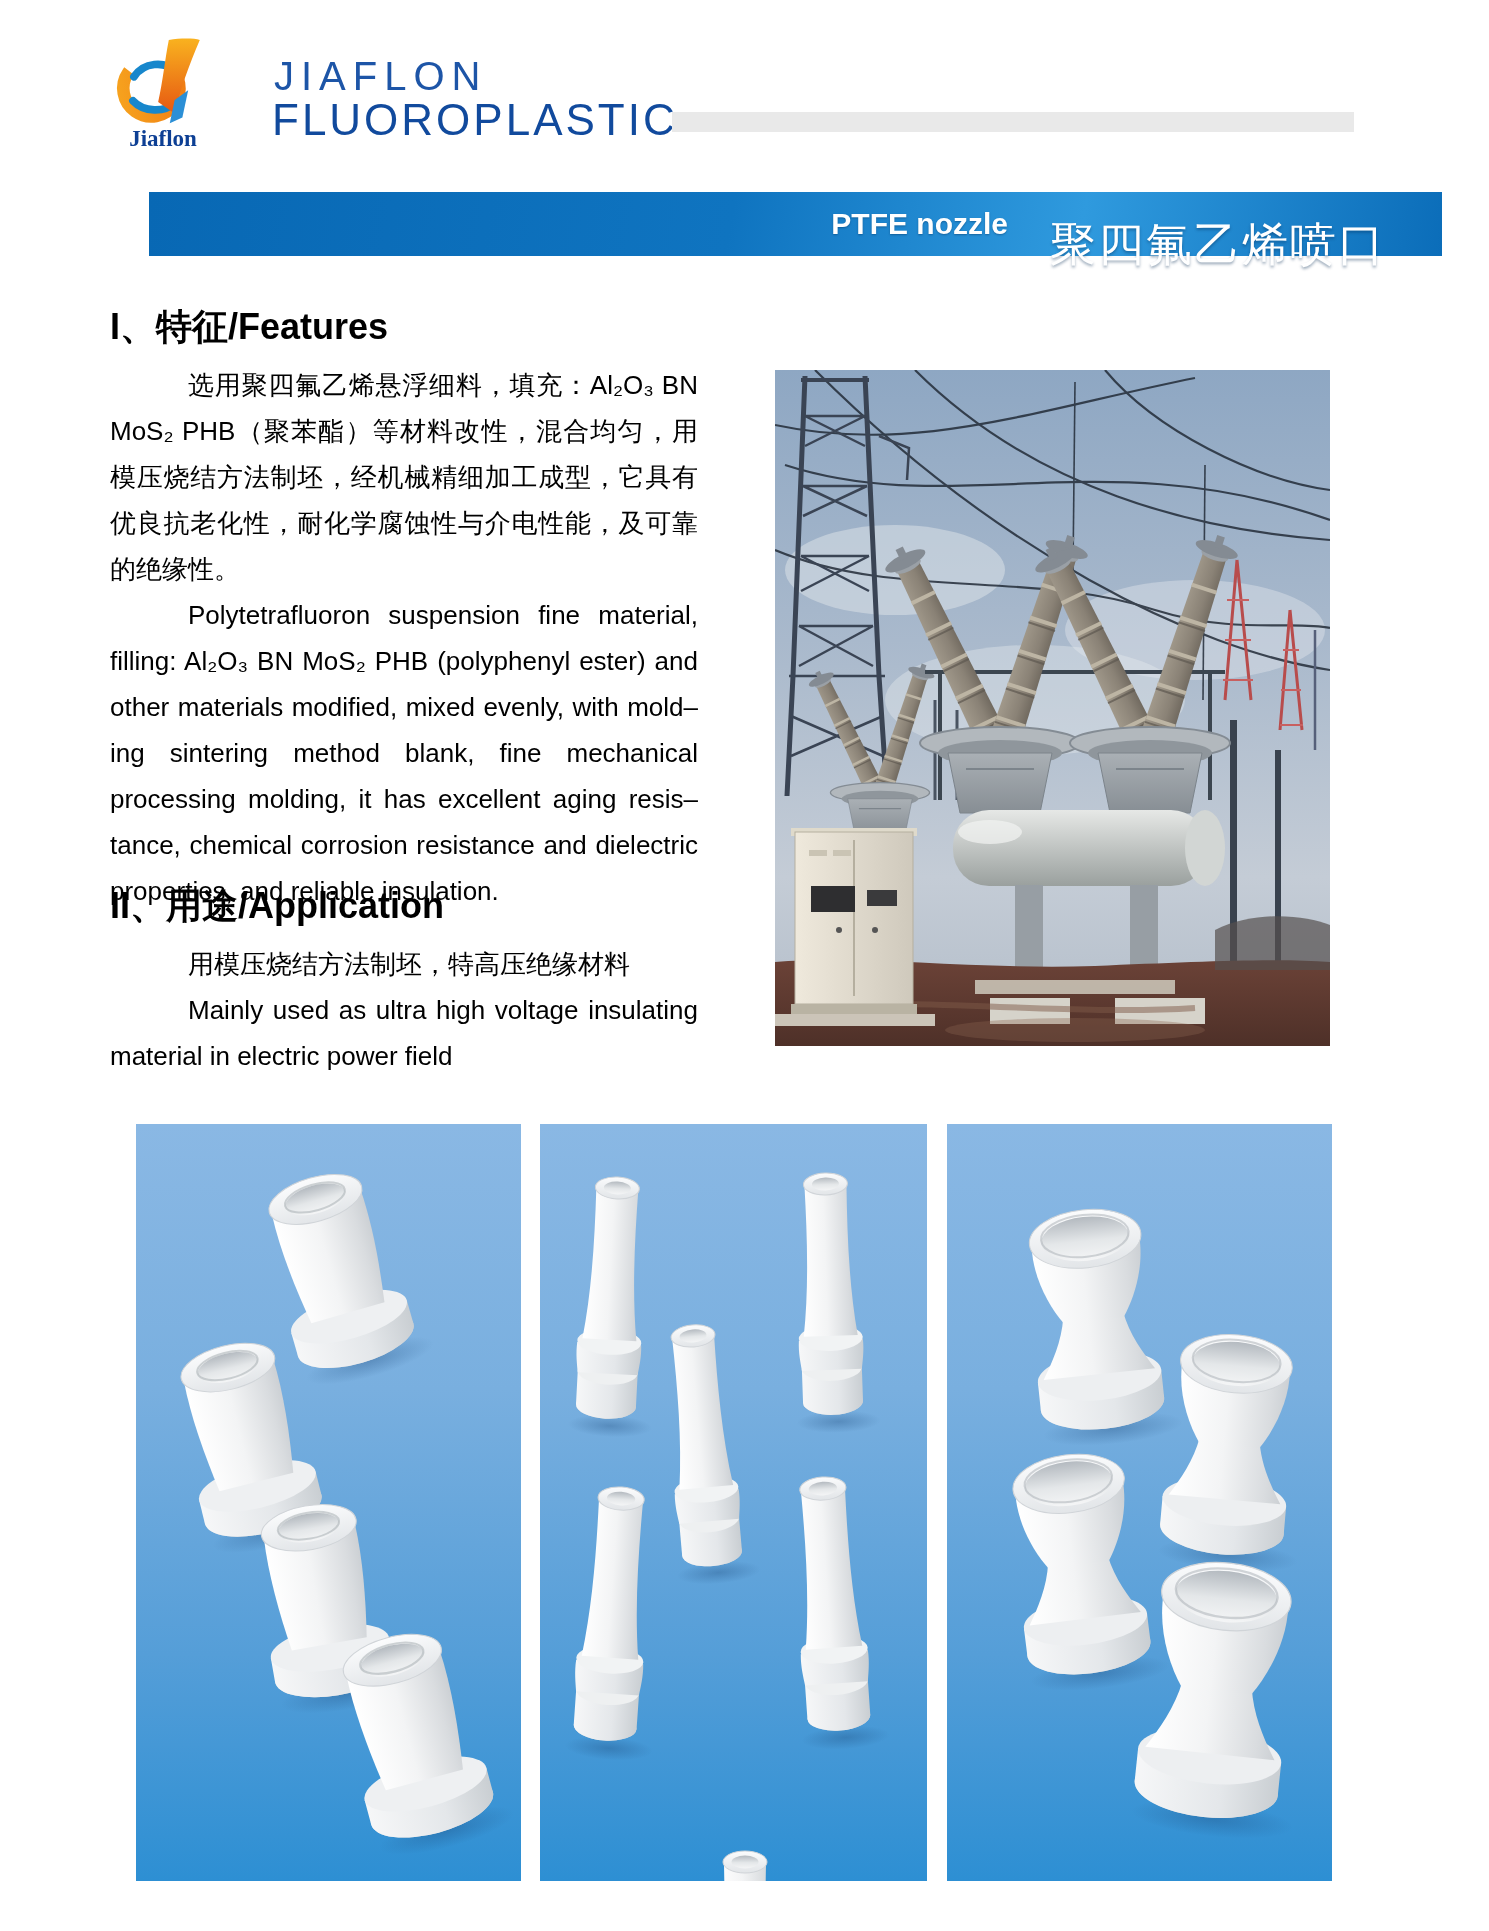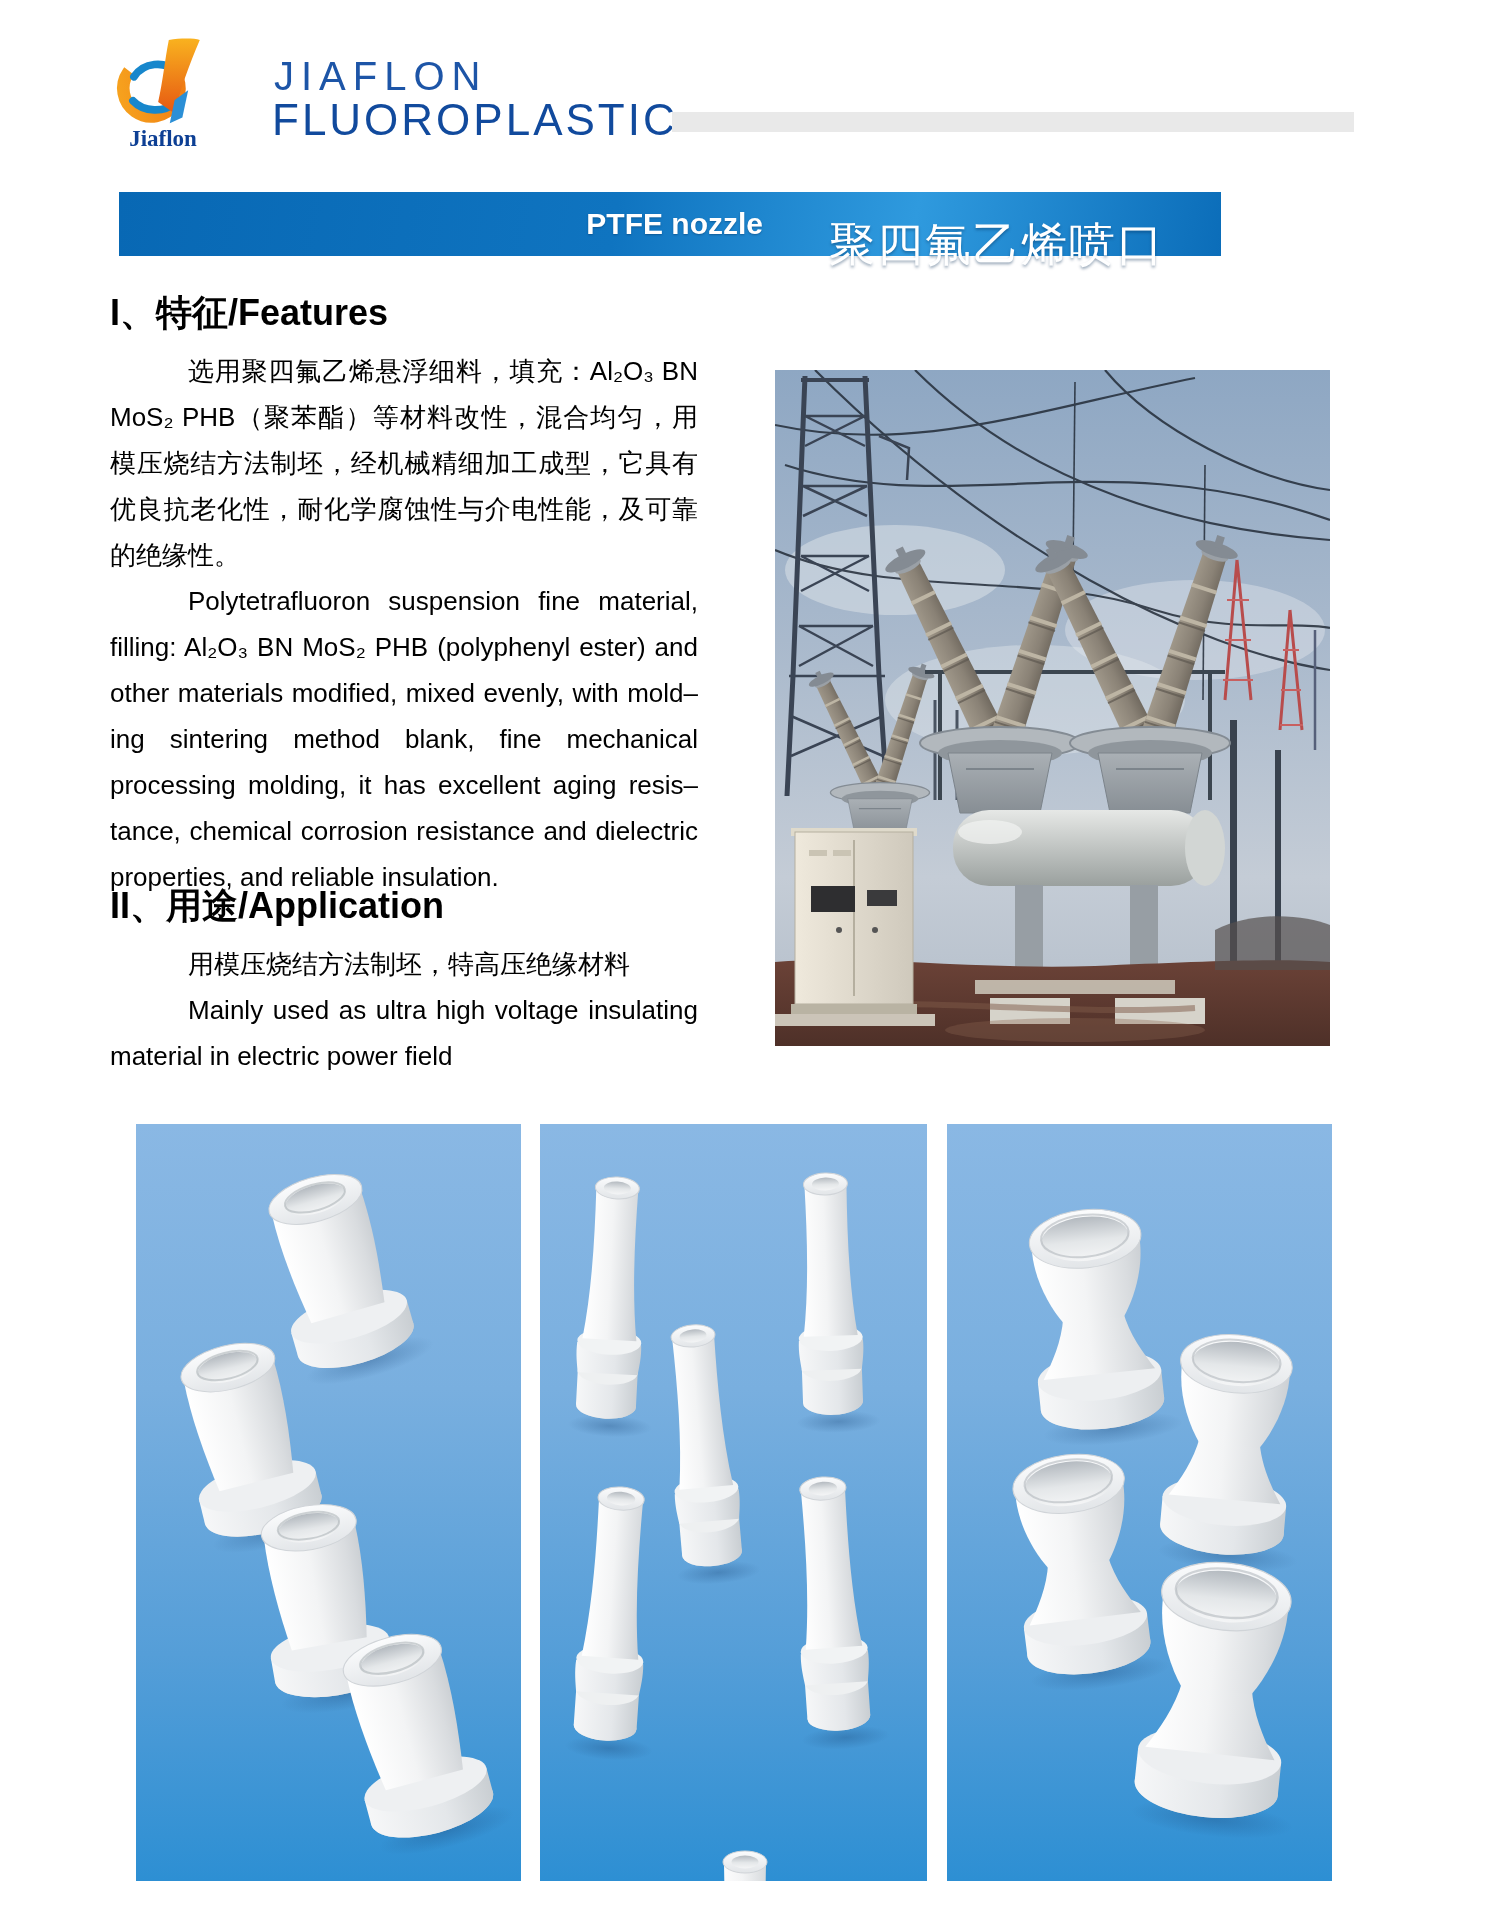--- a/index.html
+++ b/index.html
@@ -10,33 +10,33 @@
   .logo-icon{position:absolute;left:113px;top:38px;width:100px;height:92px;}
   .logo-small{position:absolute;left:103px;top:126px;width:120px;text-align:center;
               font-family:"Liberation Serif", serif;font-weight:bold;font-size:23px;color:#0d3f94;}
   .logo-name{position:absolute;left:274px;top:54px;font-size:40px;font-weight:400;
              letter-spacing:7px;color:#1d55a7;}
   .logo-type{position:absolute;left:272px;top:95px;font-size:44px;font-weight:normal;
              letter-spacing:3px;color:#114a9d;}
   .gray-rule{position:absolute;left:672px;top:112px;width:682px;height:20px;background:#e9e9e9;}
 
   
-  .title-bar{position:absolute;left:119px;top:192px;width:1102px;height:64px;
+  .title-bar{position:absolute;left:149px;top:192px;width:1293px;height:64px;
              background:linear-gradient(100deg,#0868b4 0%,#0f74c0 45%,#2f9ade 72%,#0b6db9 100%);
              display:flex;align-items:center;justify-content:flex-end;
-             padding-right:56px;box-sizing:border-box;gap:66px;}
+             padding-right:56px;box-sizing:border-box;gap:42px;}
   .tb-en{color:#ffffff;font-size:30px;font-weight:bold;text-shadow:0 1px 2px rgba(0,40,80,.4);}
   .tb-zh{color:#ffffff;font-size:46px;font-weight:normal;letter-spacing:2px;
          text-shadow:0 2px 3px rgba(0,40,80,.4);margin-top:41px;}
 
   
   .section{position:absolute;left:110px;width:588px;}
   .section h2{margin:0 0 14px 0;font-size:36px;line-height:42px;font-weight:bold;color:#000;}
   .section p{margin:0;font-size:26px;line-height:46px;text-align:justify;text-indent:78px;color:#000000;}
-  .sec-features{top:292px;}
+  .sec-features{top:306px;}
   .sec-application{top:885px;}
 
   
   .photo{position:absolute;left:775px;top:370px;width:555px;height:676px;overflow:hidden;}
 
   
   .panel{position:absolute;top:1124px;height:757px;
          background:linear-gradient(180deg,#8ab8e4 0%,#79afdf 35%,#559ed8 70%,#2d8fd3 100%);
          overflow:hidden;}
   .panel1{left:136px;width:385px;}

